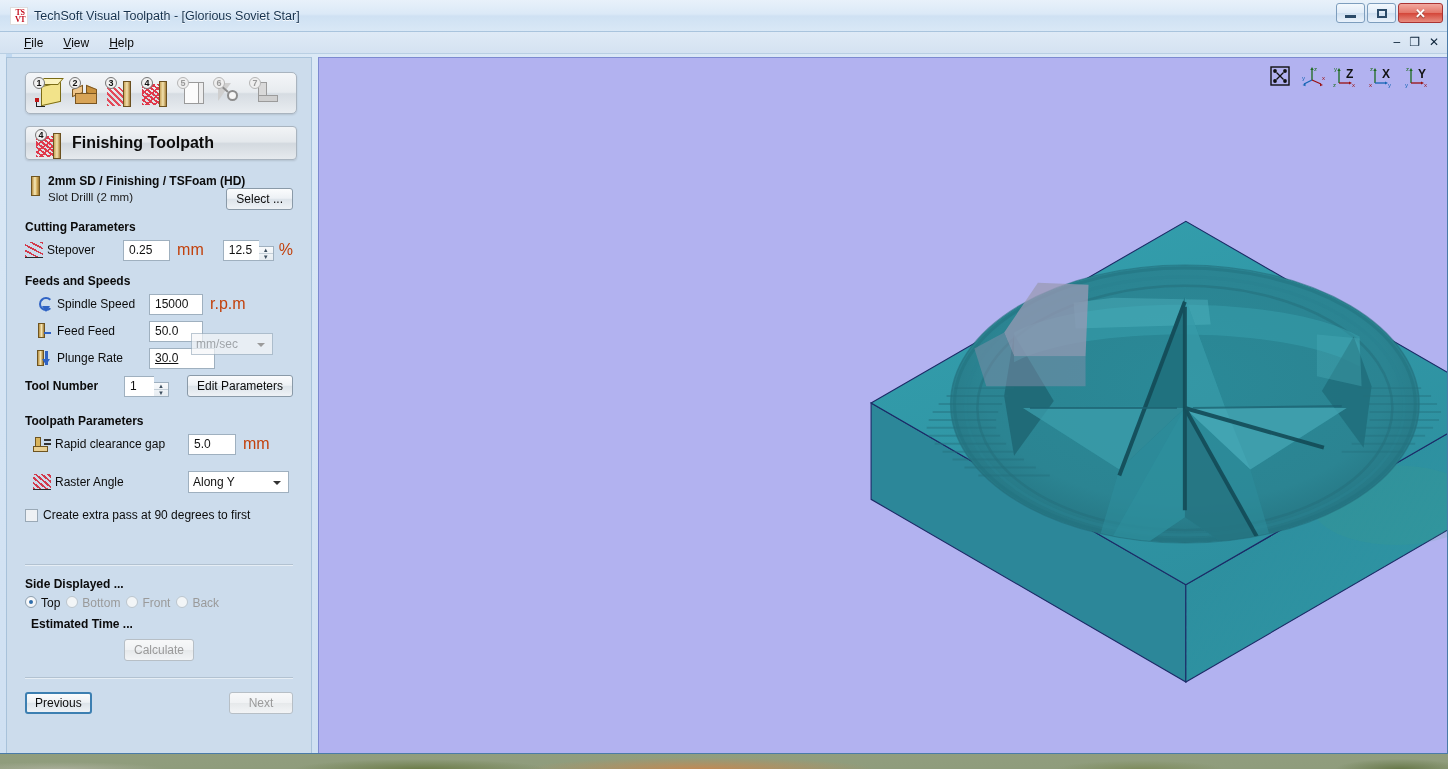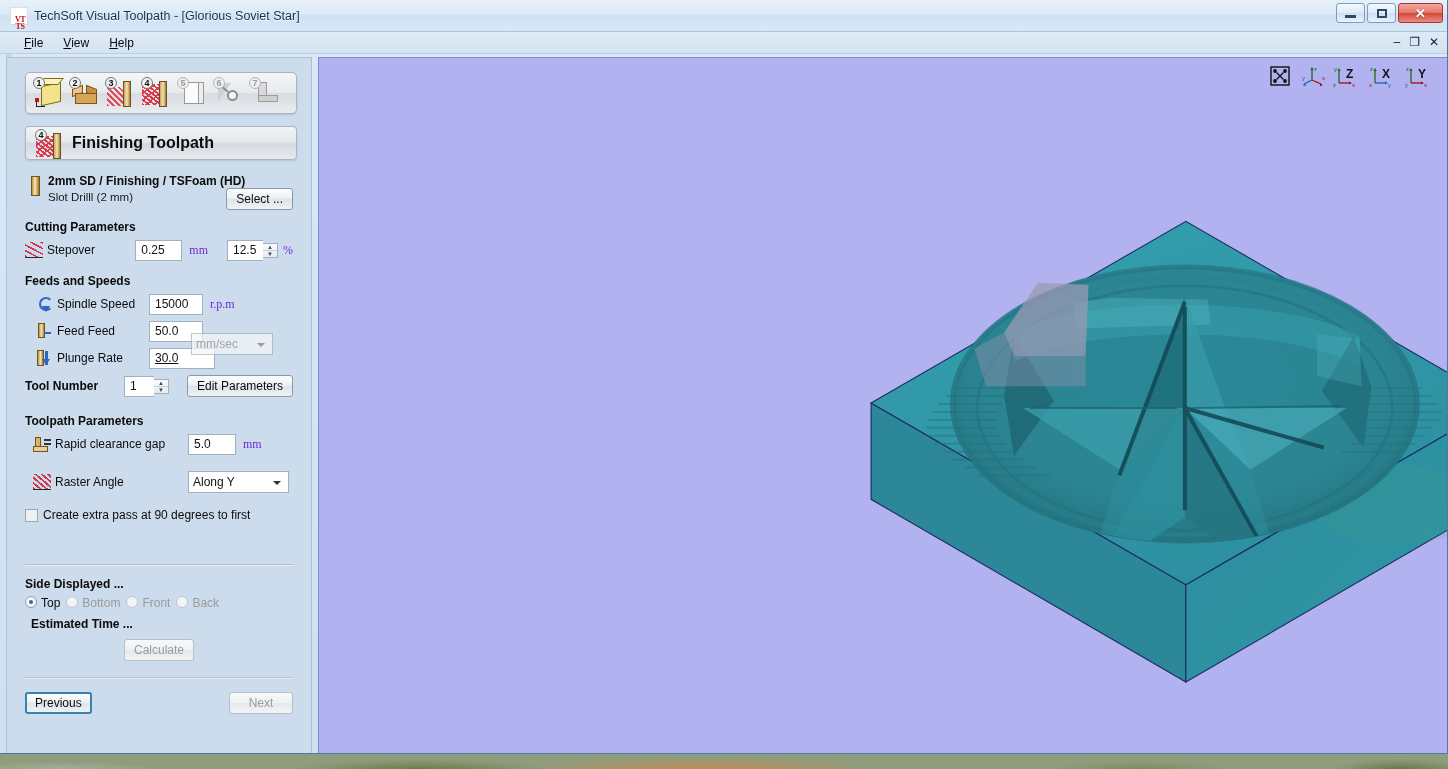--- a/index.html
+++ b/index.html
@@ -56,21 +56,21 @@
   }
   #app-icon {
     width: 18px; height: 18px; margin-right: 6px; flex: none;
     position: relative; background: #fff; border: 1px solid #ddd;
   }
   #app-icon .l1, #app-icon .l2 {
     position: absolute; left: 1px; width: 16px; text-align: center;
     font-family: "Liberation Serif", serif; font-weight: bold; font-size: 8px;
     line-height: 8px; color: #c51020; letter-spacing: -0.5px;
   }
-  #app-icon .l1 { top: 15px; font-family: Liberation Serif, serif; }
+  #app-icon .l1 { top: 1px; font-family: Liberation Serif, serif; }
   #app-icon .l2 { top: 8px; }
   #title-text {
     font-size: 12.5px; color: #15314d; white-space: nowrap;
     text-shadow: 0 1px 0 rgba(255,255,255,.9);
   }
   #win-buttons {
     position: absolute; right: 4px; top: 3px; display: flex; gap: 2px;
   }
   .winbtn {
     width: 29px; height: 20px; border: 1px solid #7d9dbd; border-radius: 3px;
@@ -281,23 +281,23 @@
   .raster-ico {
     background: repeating-linear-gradient(40deg,#d23a4c 0 1.8px, transparent 1.8px 4px);
     border-bottom: 1.4px solid #2a2a2a;
   }
 
   input.tb {
     font-family: "Liberation Sans", sans-serif; font-size: 12px; color: #111;
     height: 21px; border: 1px solid #9fb0bf; background: #fff;
     padding: 0 5px; outline: none;
   }
-  .unit { font-size: 12px; color: #6d28d9; margin-left: 7px; font-family: Liberation Serif, serif; }
-
-  .spinwrap { display: inline-flex; align-items: center; }
+  .unit { font-size: 16px; color: #c2410c; margin-left: 7px; }
+
+  .spinwrap { display: inline-flex; align-items: flex-end; }
   .spin {
     width: 15px; border: 1px solid #9fb0bf; border-left: none;
     display: flex; flex-direction: column;
     background: linear-gradient(to bottom,#f8fafc,#e6ecf1);
   }
   .spin div {
     flex: 1; display: flex; align-items: center; justify-content: center;
     font-size: 6px; color: #3d4f5f; line-height: 1;
   }
   .spin div:first-child { border-bottom: 1px solid #c4cfd8; }

